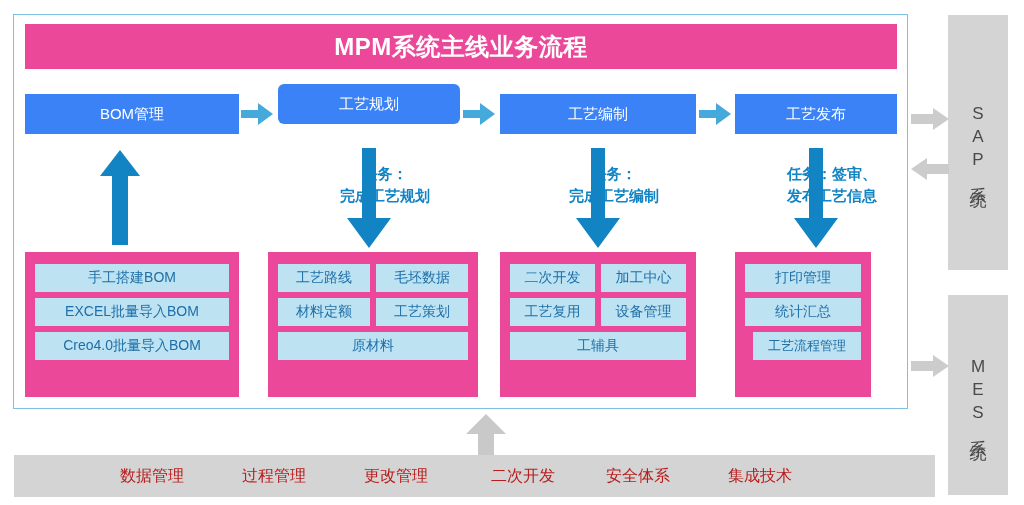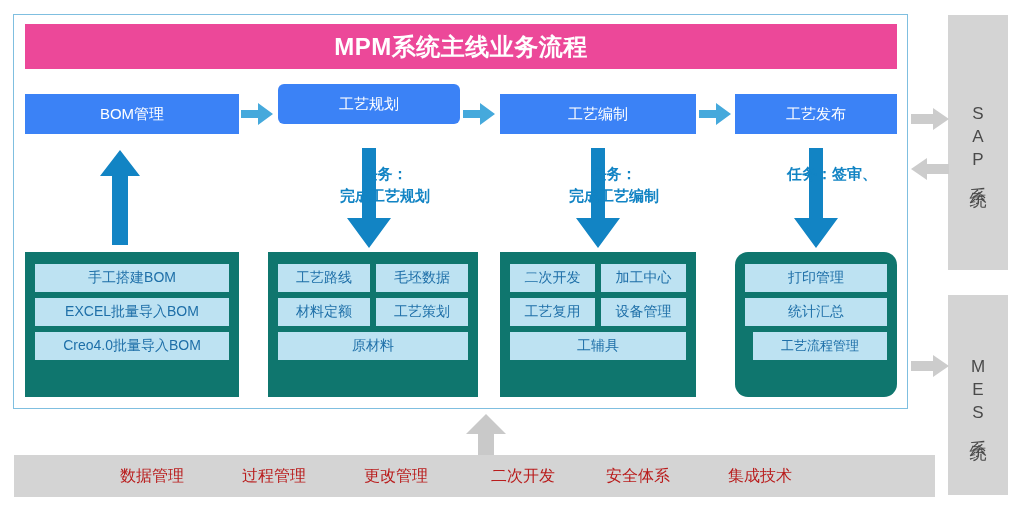--- a/index.html
+++ b/index.html
@@ -112,28 +112,28 @@
     color: #1284C4;
     line-height: 22px;
     z-index: 2;
   }
 
   
   .module-group {
     position: absolute;
     top: 252px;
     height: 145px;
-    background: #0f766e;
+    background: #ec4899;
     box-sizing: border-box;
     padding: 12px 10px;
   }
   #group-0 { left: 25px;  width: 214px; }
   #group-1 { left: 268px; width: 210px; }
   #group-2 { left: 500px; width: 196px; }
-  #group-3 { left: 735px; width: 162px; border-radius: 13px; }
+  #group-3 { left: 735px; width: 136px; }
 
   .module-row {
     display: flex;
     gap: 6px;
     margin-bottom: 6px;
   }
   .module-chip {
     flex: 1;
     background: #BDE2F2;
     color: #1E6FA8;
@@ -268,20 +268,21 @@
   </div>
 </div>
 <div class="task-block" id="task-2">
   <div class="task-downarrow">
     <svg viewBox="0 0 44 100" width="44" height="100">
         <path d="M15 0 L29 0 L29 70 L44 70 L22 100 L0 70 L15 70 Z" fill="currentColor"></path>
       </svg>
   </div>
   <div class="task-text">
     <div>任务：签审、</div>
+    <div>发布工艺信息</div>
   </div>
 </div>
 
 <div class="module-group" id="group-0">
   <div class="module-row">
     <div class="module-chip">手工搭建BOM</div>
   </div>
   <div class="module-row">
     <div class="module-chip">EXCEL批量导入BOM</div>
   </div>

